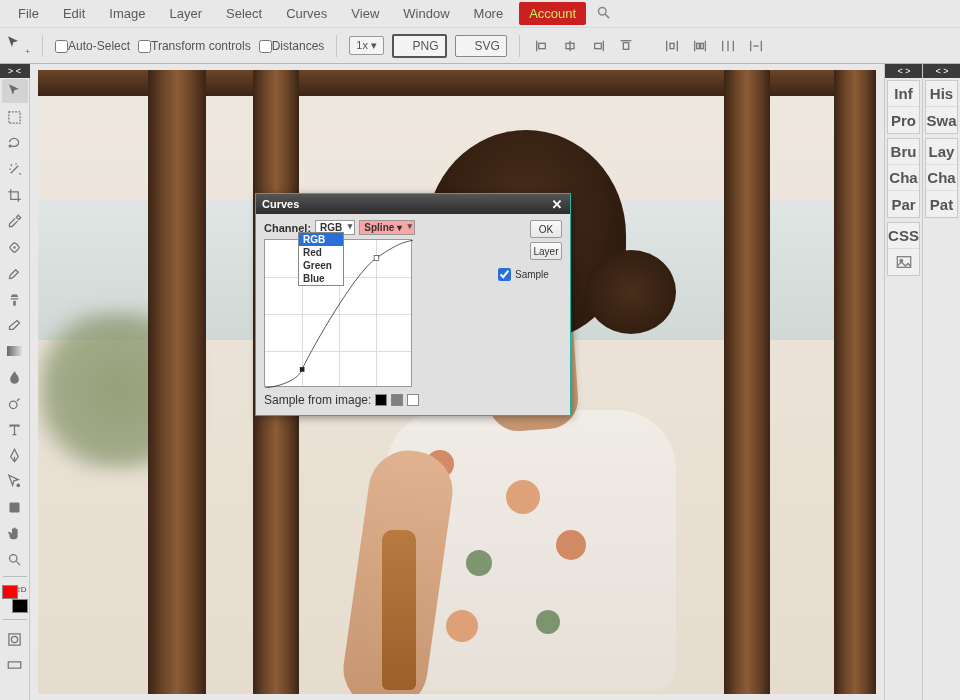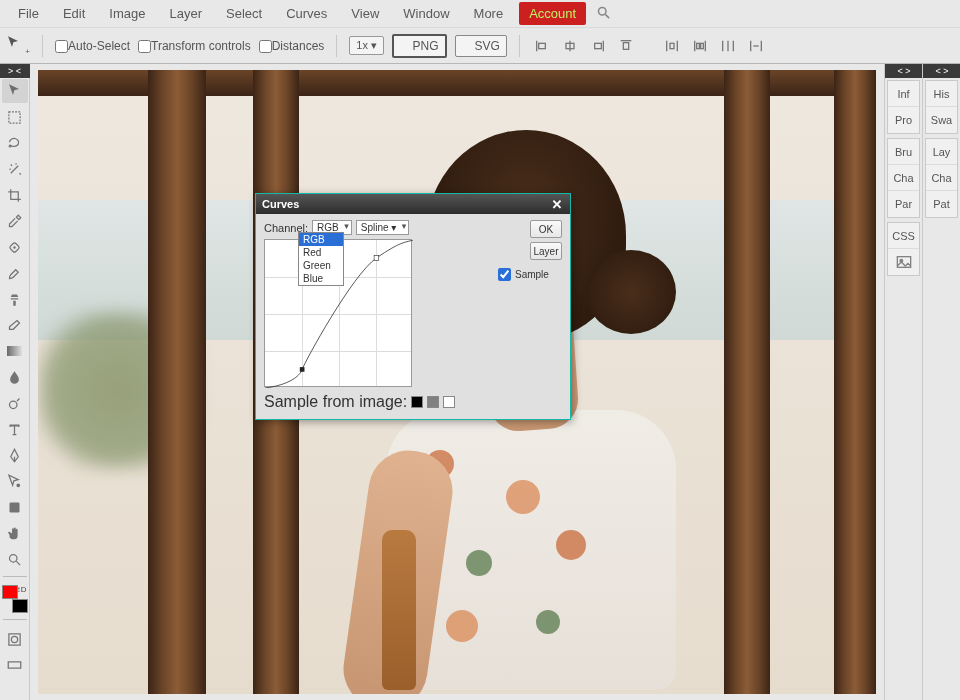--- a/index.html
+++ b/index.html
@@ -30,21 +30,21 @@
   .swatches { margin-top: 4px; width: 26px; height: 28px; position: relative; }
   .swatch-fg { position: absolute; width: 16px; height: 14px; background: #ff0000; border: 1px solid #888; left: 0; top: 0; z-index: 2; }
   .swatch-label { position: absolute; right: 1px; top: 0px; font-size: 8px; color: #444; }
   .swatch-bg { position: absolute; width: 16px; height: 14px; background: #000; border: 1px solid #888; right: 0; bottom: 0; }
 
   
   .rpanels { position: absolute; right: 0; top: 64px; width: 76px; bottom: 0; display: flex; }
   .rpanels .toggle { width: 38px; height: 14px; background: #3a3a3a; color: #fff; font-size: 9px; display: flex; align-items: center; justify-content: center; }
   .rcol { width: 38px; background: #e8e8e8; border-left: 1px solid #c9c9c9; display: flex; flex-direction: column; }
   .rcol .group { border: 1px solid #c9c9c9; margin: 2px; background: #f0f0f0; }
-  .rcol .ritem { height: 26px; font-size: 11px; color: #555; display: flex; align-items: center; justify-content: center; border-bottom: 1px solid #dcdcdc; cursor: pointer; }
+  .rcol .ritem { height: 26px; font-size: 15px; color: #555; display: flex; align-items: center; justify-content: center; border-bottom: 1px solid #dcdcdc; cursor: pointer; font-weight: bold; }
   .rcol .ritem:last-child { border-bottom: none; }
   .rcol .ritem svg { opacity: .7; }
 
   
   .canvas-wrap { position: absolute; left: 30px; right: 76px; top: 64px; bottom: 0; background: #e8e8e8; overflow: hidden; }
   .canvas { position: absolute; left: 8px; right: 8px; top: 6px; bottom: 6px; background: linear-gradient(180deg,#efe8df 0%,#e6dcce 100%); overflow: hidden; }
   
   .photo { position: absolute; inset: 0; }
   .sky { position: absolute; left: 0; right: 0; top: 130px; height: 140px; background: linear-gradient(180deg,#dfe6e5,#d0d9d6); }
   .greenblur { position: absolute; left: 0; width: 160px; top: 240px; height: 160px; background: radial-gradient(circle,#7b8a5a 0%,#8a9870 60%,transparent 80%); filter: blur(8px); opacity: .75; }
@@ -62,36 +62,36 @@
   .shoulder { position: absolute; left: 50px; top: 280px; width: 290px; height: 280px; background: linear-gradient(180deg,#f0ece6,#e6e0d8); border-radius: 60px 60px 20px 20px; }
   .arm { position: absolute; left: 20px; top: 320px; width: 84px; height: 260px; background: linear-gradient(180deg,#e0b290,#c69470); border-radius: 40px; transform: rotate(8deg); }
   .floral { position: absolute; border-radius: 50%; opacity: .75; }
   .bottle { position: absolute; left: 46px; top: 400px; width: 34px; height: 160px; background: linear-gradient(180deg,#b87a3f,#9b5f2c); border-radius: 10px 10px 6px 6px; }
 
   
   .dialog { position: absolute; width: 316px; background: #e0e0e0; border: 1px solid #14b8a6; box-shadow: 2px 2px 8px rgba(0,0,0,.35); font-size: 11px; color: #333; }
   .dialog .titlebar { height: 20px; background: linear-gradient(180deg,#555,#2d2d2d); color: #fff; font-weight: bold; display: flex; align-items: center; justify-content: space-between; padding: 0 6px; font-size: 11px; }
   .dialog .titlebar .close { width: 14px; height: 14px; display: flex; align-items: center; justify-content: center; cursor: pointer; font-size: 13px; }
   .dialog .body { padding: 6px 8px 8px; position: relative; }
-  .row1 { display: flex; align-items: center; gap: 4px; }
-  .drop { border: 1px solid #999; background: #ffffff; font-size: 10px; padding: 1px 12px 1px 4px; position: relative; cursor: pointer; min-width: 36px; }
+  .row1 { display: flex; align-items: center; gap: 4px; font-weight: bold; }
+  .drop { border: 1px solid #999; background: #fca5a5; font-size: 10px; padding: 1px 12px 1px 4px; position: relative; cursor: pointer; min-width: 36px; }
   .drop::after { content: "▾"; position: absolute; right: 2px; top: 0; font-size: 9px; color: #555; }
   .drop.open { background: #fff; }
   .dropdown-list { position: absolute; left: 42px; top: 18px; width: 46px; background: #fff; border: 1px solid #888; z-index: 10; }
   .dropdown-list .opt { padding: 1px 4px; font-size: 10px; cursor: pointer; }
   .dropdown-list .opt.sel { background: #2a6fd6; color: #fff; }
   .grid { margin-top: 4px; width: 148px; height: 148px; background: #fff; border: 1px solid #9a9a9a; position: relative; }
   .grid .vline, .grid .hline { position: absolute; background: #dcdcdc; }
   .grid .vline { width: 1px; top: 0; bottom: 0; }
   .grid .hline { height: 1px; left: 0; right: 0; }
   .btncol { position: absolute; right: 8px; top: 6px; width: 64px; display: flex; flex-direction: column; gap: 4px; }
   .dlgbtn { border: 1px solid #9a9a9a; background: linear-gradient(180deg,#fafafa,#e7e7e7); height: 18px; font-size: 10px; display: flex; align-items: center; justify-content: center; cursor: pointer; border-radius: 2px; margin-left: 32px; }
   .prev { display: flex; align-items: center; gap: 4px; margin-top: 4px; font-size: 10px; }
   .prev input { accent-color: #2a6fd6; }
-  .sample { margin-top: 6px; display: flex; align-items: center; gap: 4px; font-size: 16px; }
+  .sample { margin-top: 6px; display: flex; align-items: center; gap: 4px; font-size: 12px; }
   .sw { width: 12px; height: 12px; border: 1px solid #888; }
 </style>
 </head>
 <body>
 
 <div class="menubar">
   <span class="mitem">File</span>
   <span class="mitem">Edit</span>
   <span class="mitem">Image</span>
   <span class="mitem">Layer</span>

